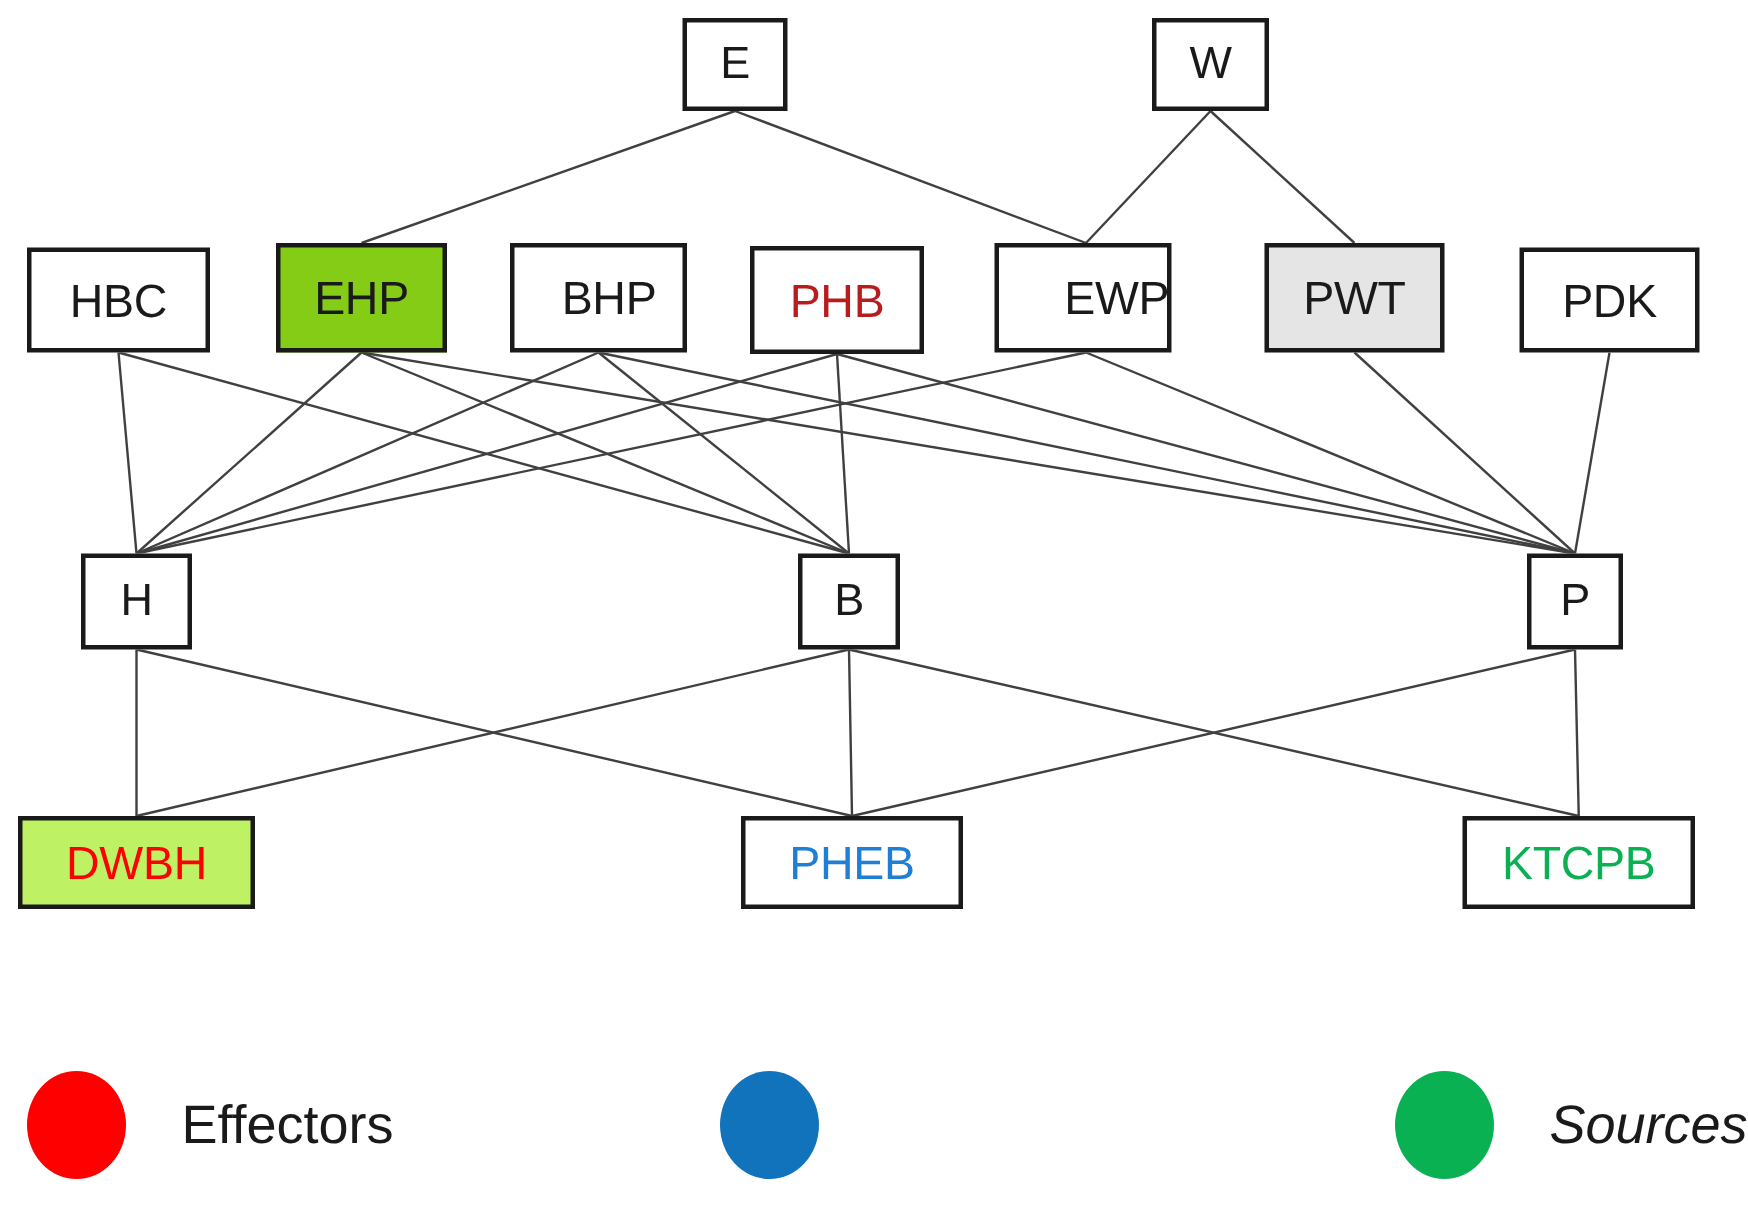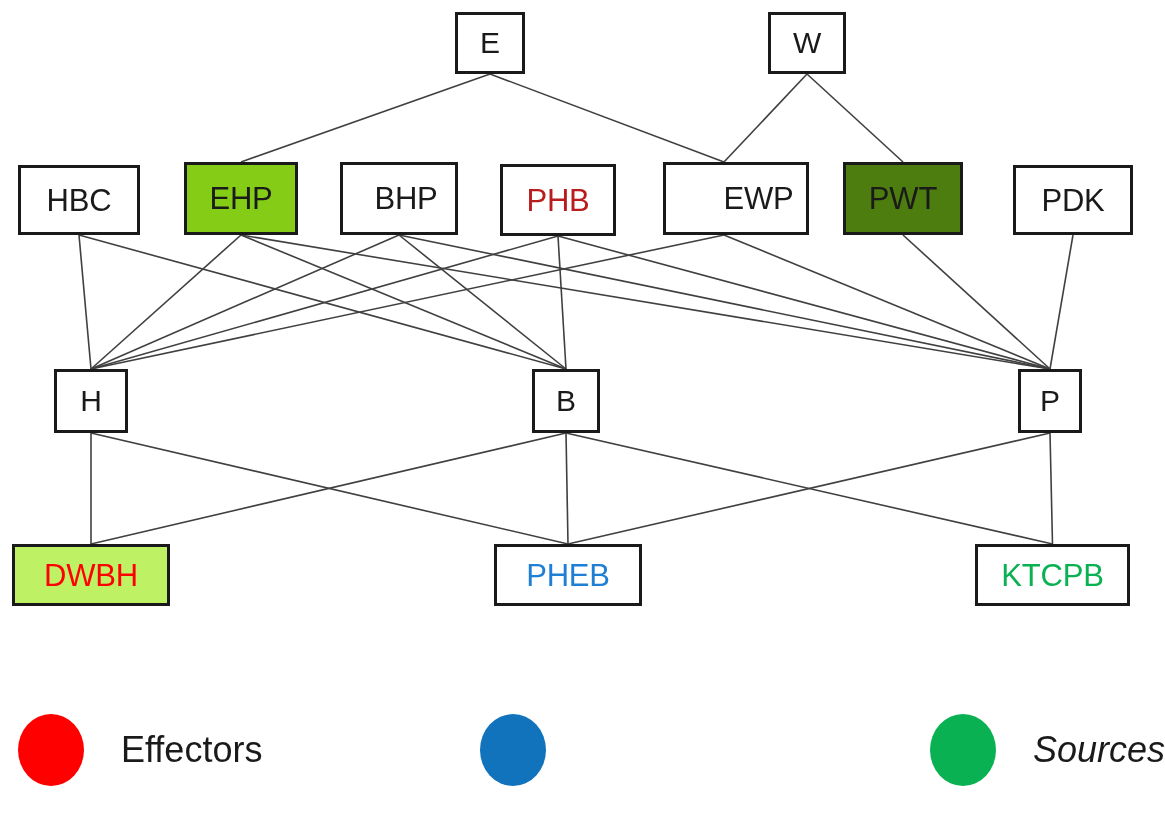--- a/index.html
+++ b/index.html
@@ -116,24 +116,24 @@
       </div>
       <div class="node" style="left: 184px; top: 162px; width: 114px; height: 73px; border-color: rgb(26, 26, 26); background: #84cc16;">
         <span class="node-label" style="color: rgb(26, 26, 26);">EHP</span>
       </div>
       <div class="node" style="left: 340px; top: 162px; width: 118px; height: 73px; border-color: rgb(26, 26, 26); background: rgb(255, 255, 255); padding-left: 14px;">
         <span class="node-label" style="color: rgb(26, 26, 26);">BHP</span>
       </div>
       <div class="node" style="left: 500px; top: 164px; width: 116px; height: 72px; border-color: rgb(26, 26, 26); background: rgb(255, 255, 255);">
         <span class="node-label" style="color: #b91c1c;">PHB</span>
       </div>
-      <div class="node" style="left: 663px; top: 162px; width: 146px; height: 73px; border-color: rgb(26, 26, 26); background: rgb(255, 255, 255); padding-left: 45px;">
+      <div class="node" style="left: 663px; top: 162px; width: 118px; height: 73px; border-color: rgb(26, 26, 26); background: rgb(255, 255, 255); padding-left: 45px;">
         <span class="node-label" style="color: rgb(26, 26, 26);">EWP</span>
       </div>
-      <div class="node" style="left: 843px; top: 162px; width: 120px; height: 73px; border-color: rgb(26, 26, 26); background: #4d7c0f;">
+      <div class="node" style="left: 843px; top: 162px; width: 120px; height: 73px; border-color: rgb(26, 26, 26); background: #e5e5e5;">
         <span class="node-label" style="color: rgb(26, 26, 26);">PWT</span>
       </div>
       <div class="node" style="left: 1013px; top: 165px; width: 120px; height: 70px; border-color: rgb(26, 26, 26); background: rgb(255, 255, 255);">
         <span class="node-label" style="color: rgb(26, 26, 26);">PDK</span>
       </div>
       <div class="node small" style="left: 54px; top: 369px; width: 74px; height: 64px; border-color: rgb(26, 26, 26); background: rgb(255, 255, 255);">
         <span class="node-label" style="color: rgb(26, 26, 26);">H</span>
       </div>
       <div class="node small" style="left: 532px; top: 369px; width: 68px; height: 64px; border-color: rgb(26, 26, 26); background: rgb(255, 255, 255);">
         <span class="node-label" style="color: rgb(26, 26, 26);">B</span>

